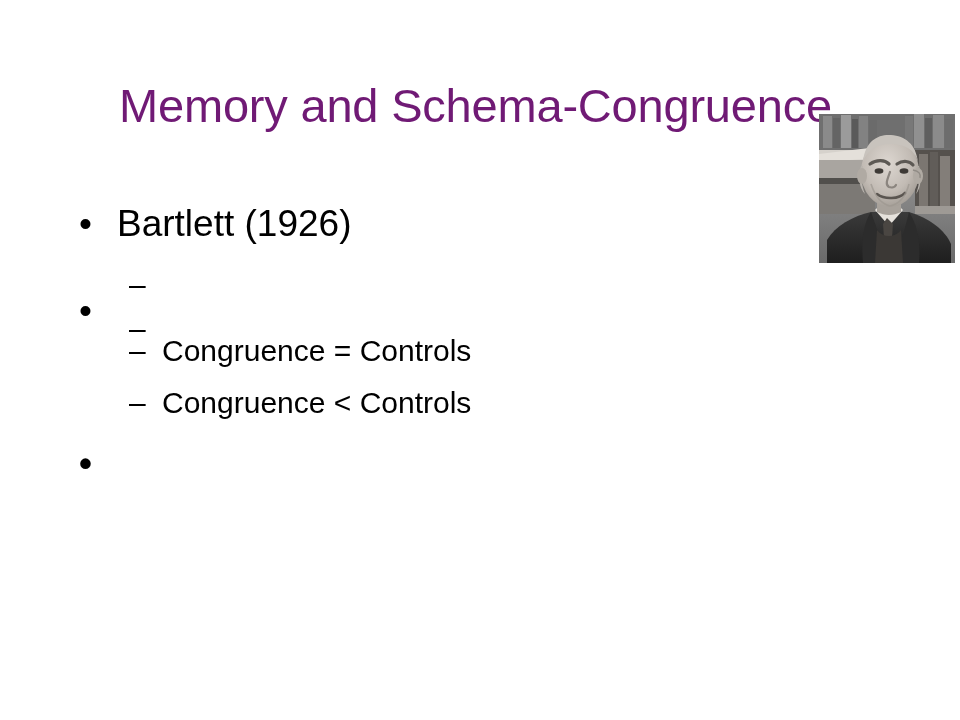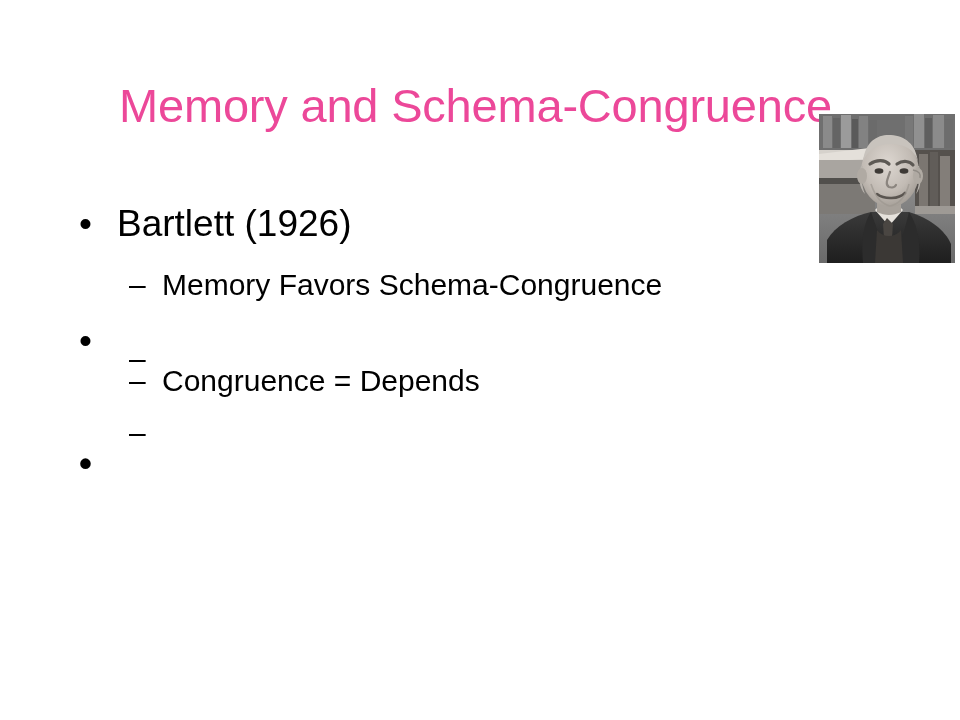--- a/index.html
+++ b/index.html
@@ -23,21 +23,21 @@
     position: absolute;
     left: 0;
     top: 50px;
     width: 951px;
     text-align: center;
     font-size: 47px;
     font-weight: 400;
     letter-spacing: -0.2px;
     line-height: 1.05;
     white-space: nowrap;
-    color: #ec4899;
+    color: #701a75;
   }
 
   
   .portrait {
     position: absolute;
     left: 819px;
     top: 114px;
     width: 136px;
     height: 149px;
     overflow: hidden;
@@ -194,46 +194,46 @@
 
     <div class="lvl1">
       <span class="bullet-dot">•</span>
       <span>Bartlett (1926)</span>
     </div>
 
     <div class="sp-a"></div>
 
     <div class="lvl2">
       <span class="bullet-dash">–</span>
-      <span>Memory Favors Schema-Congruence</span>
     </div>
 
     <div class="sp-b"></div>
 
     <div class="lvl1">
       <span class="bullet-dot">•</span>
     </div>
 
     <div class="sp-c"></div>
 
     <div class="lvl2">
       <span class="bullet-dash">–</span>
     </div>
 
     <div class="sp-d"></div>
 
     <div class="lvl2">
       <span class="bullet-dash">–</span>
-      <span>Congruence = Depends</span>
+      <span>Congruence = Controls</span>
     </div>
 
     <div class="sp-e"></div>
 
     <div class="lvl2">
       <span class="bullet-dash">–</span>
+      <span>Congruence &lt; Controls</span>
     </div>
 
     <div class="sp-f"></div>
 
     <div class="lvl1 strong">
       <span class="bullet-dot">•</span>
     </div>
 
   </div>
 </div>

